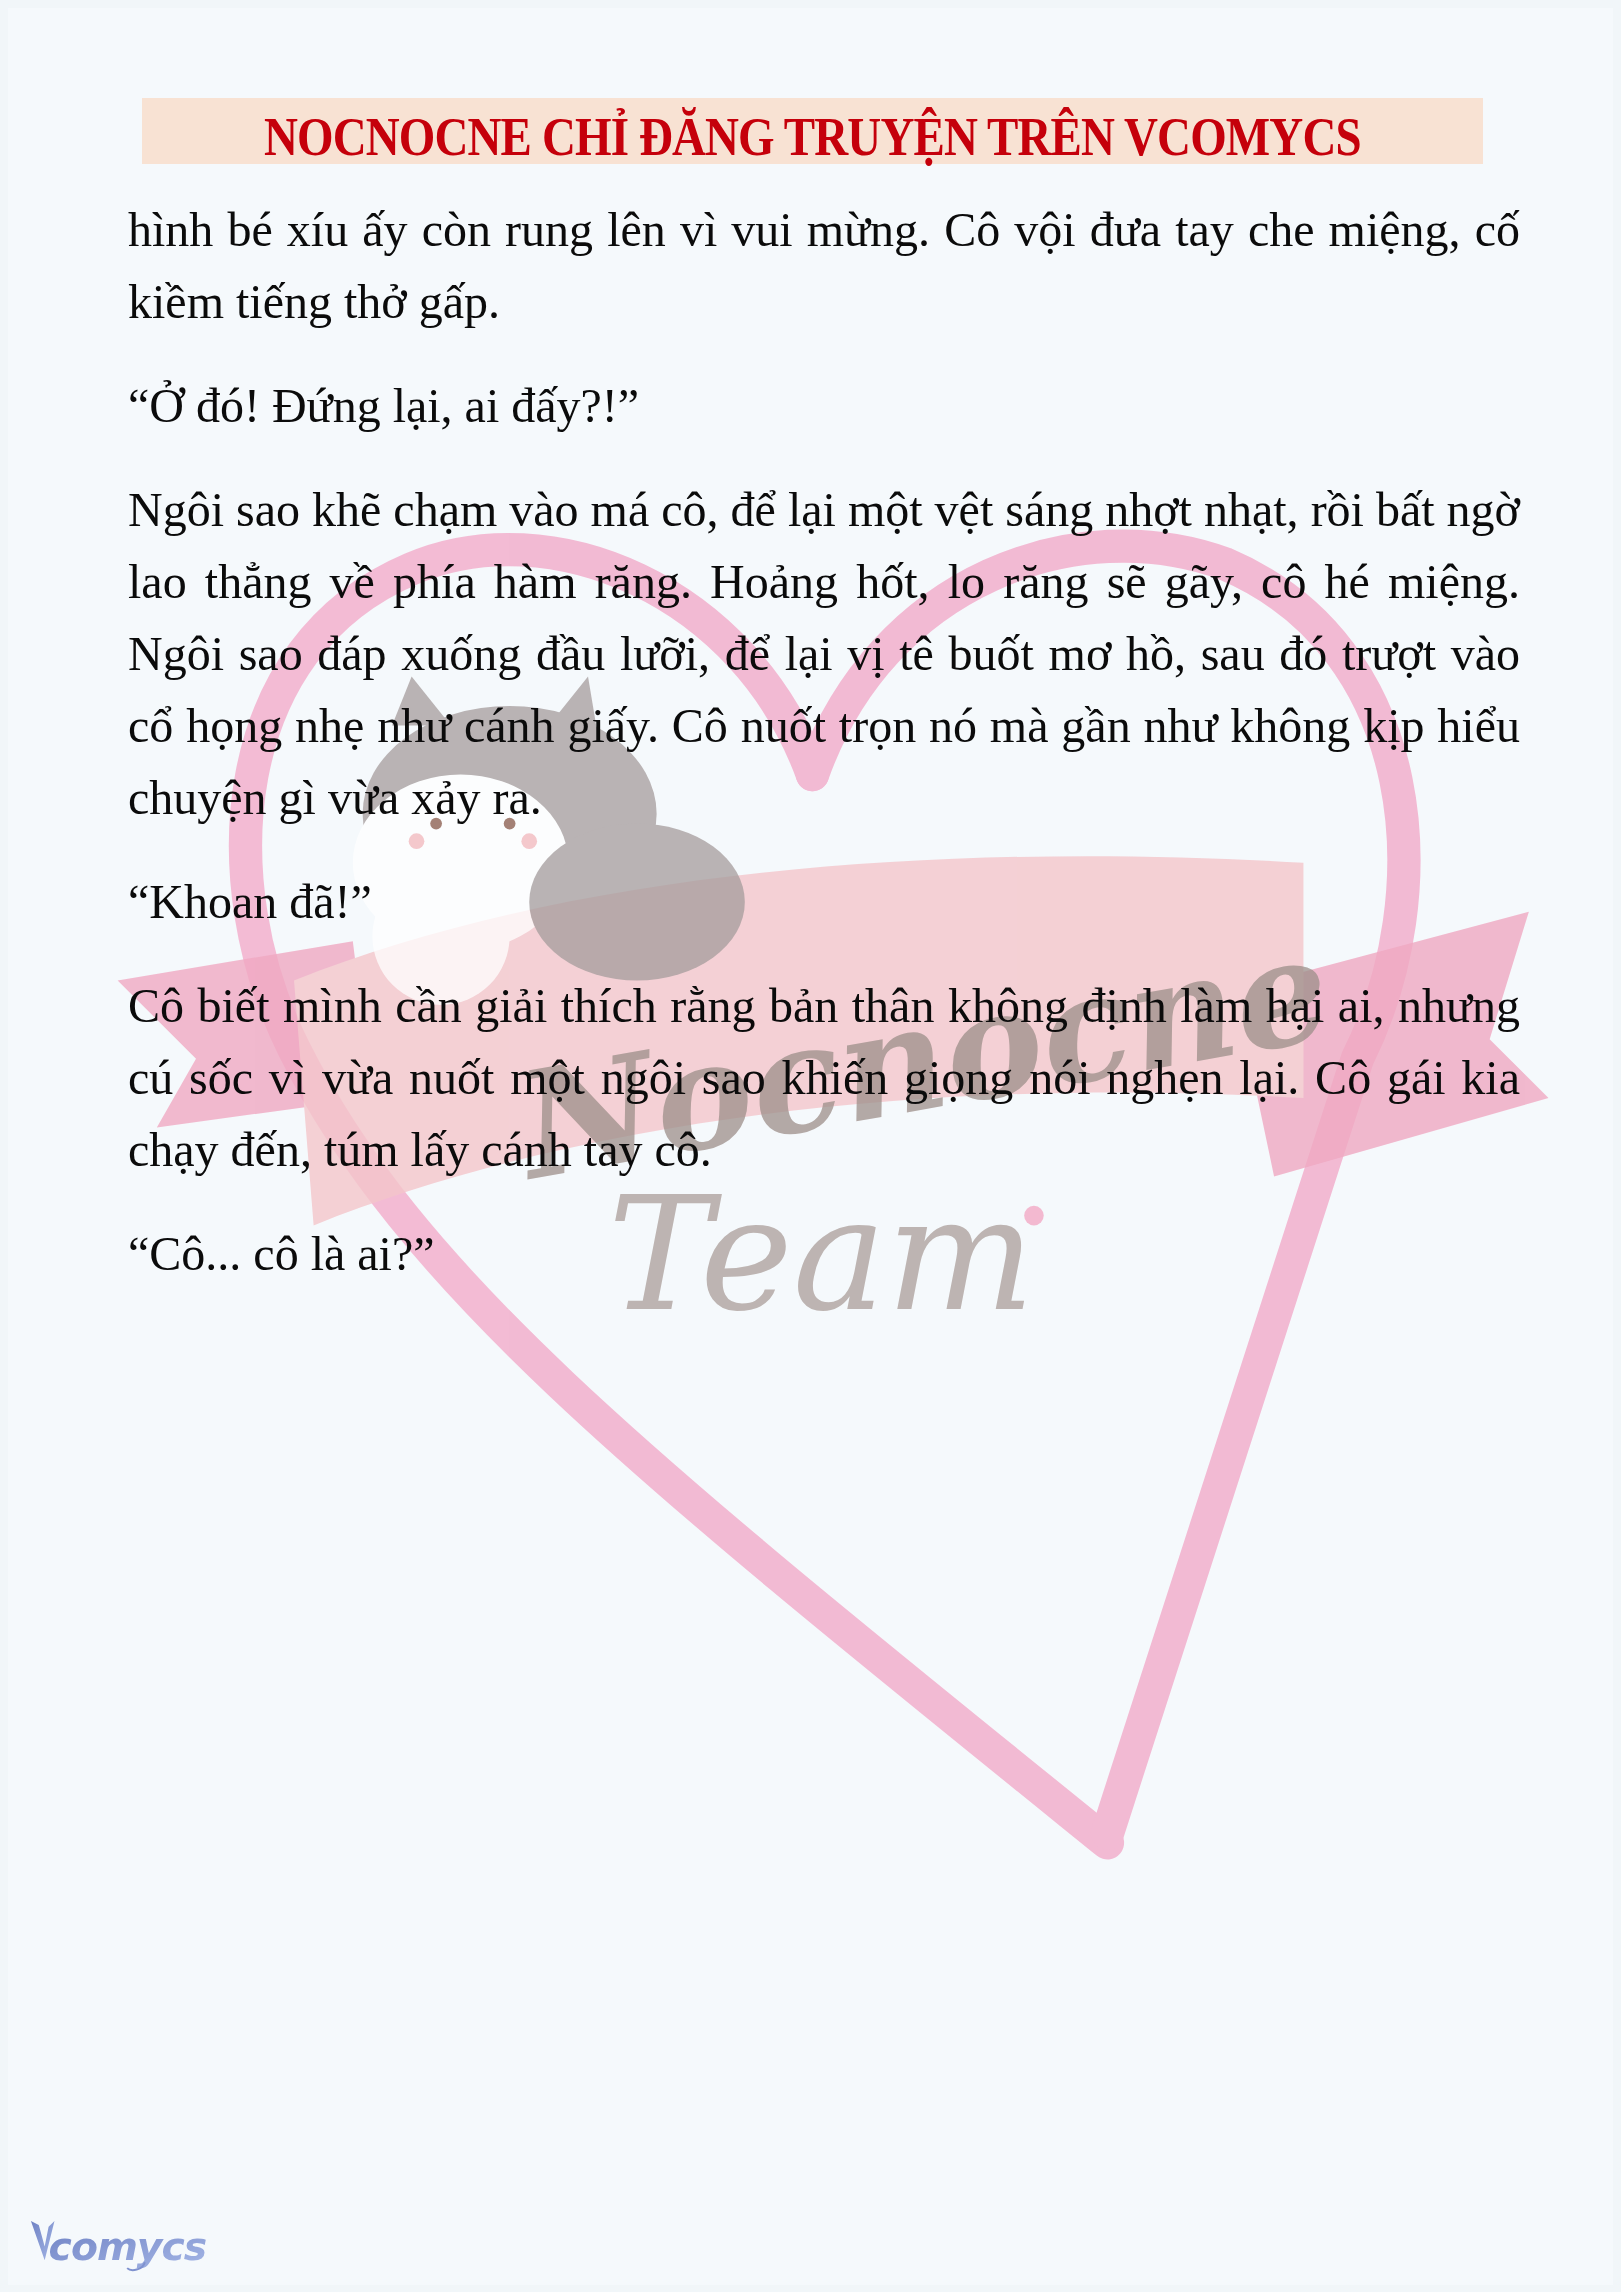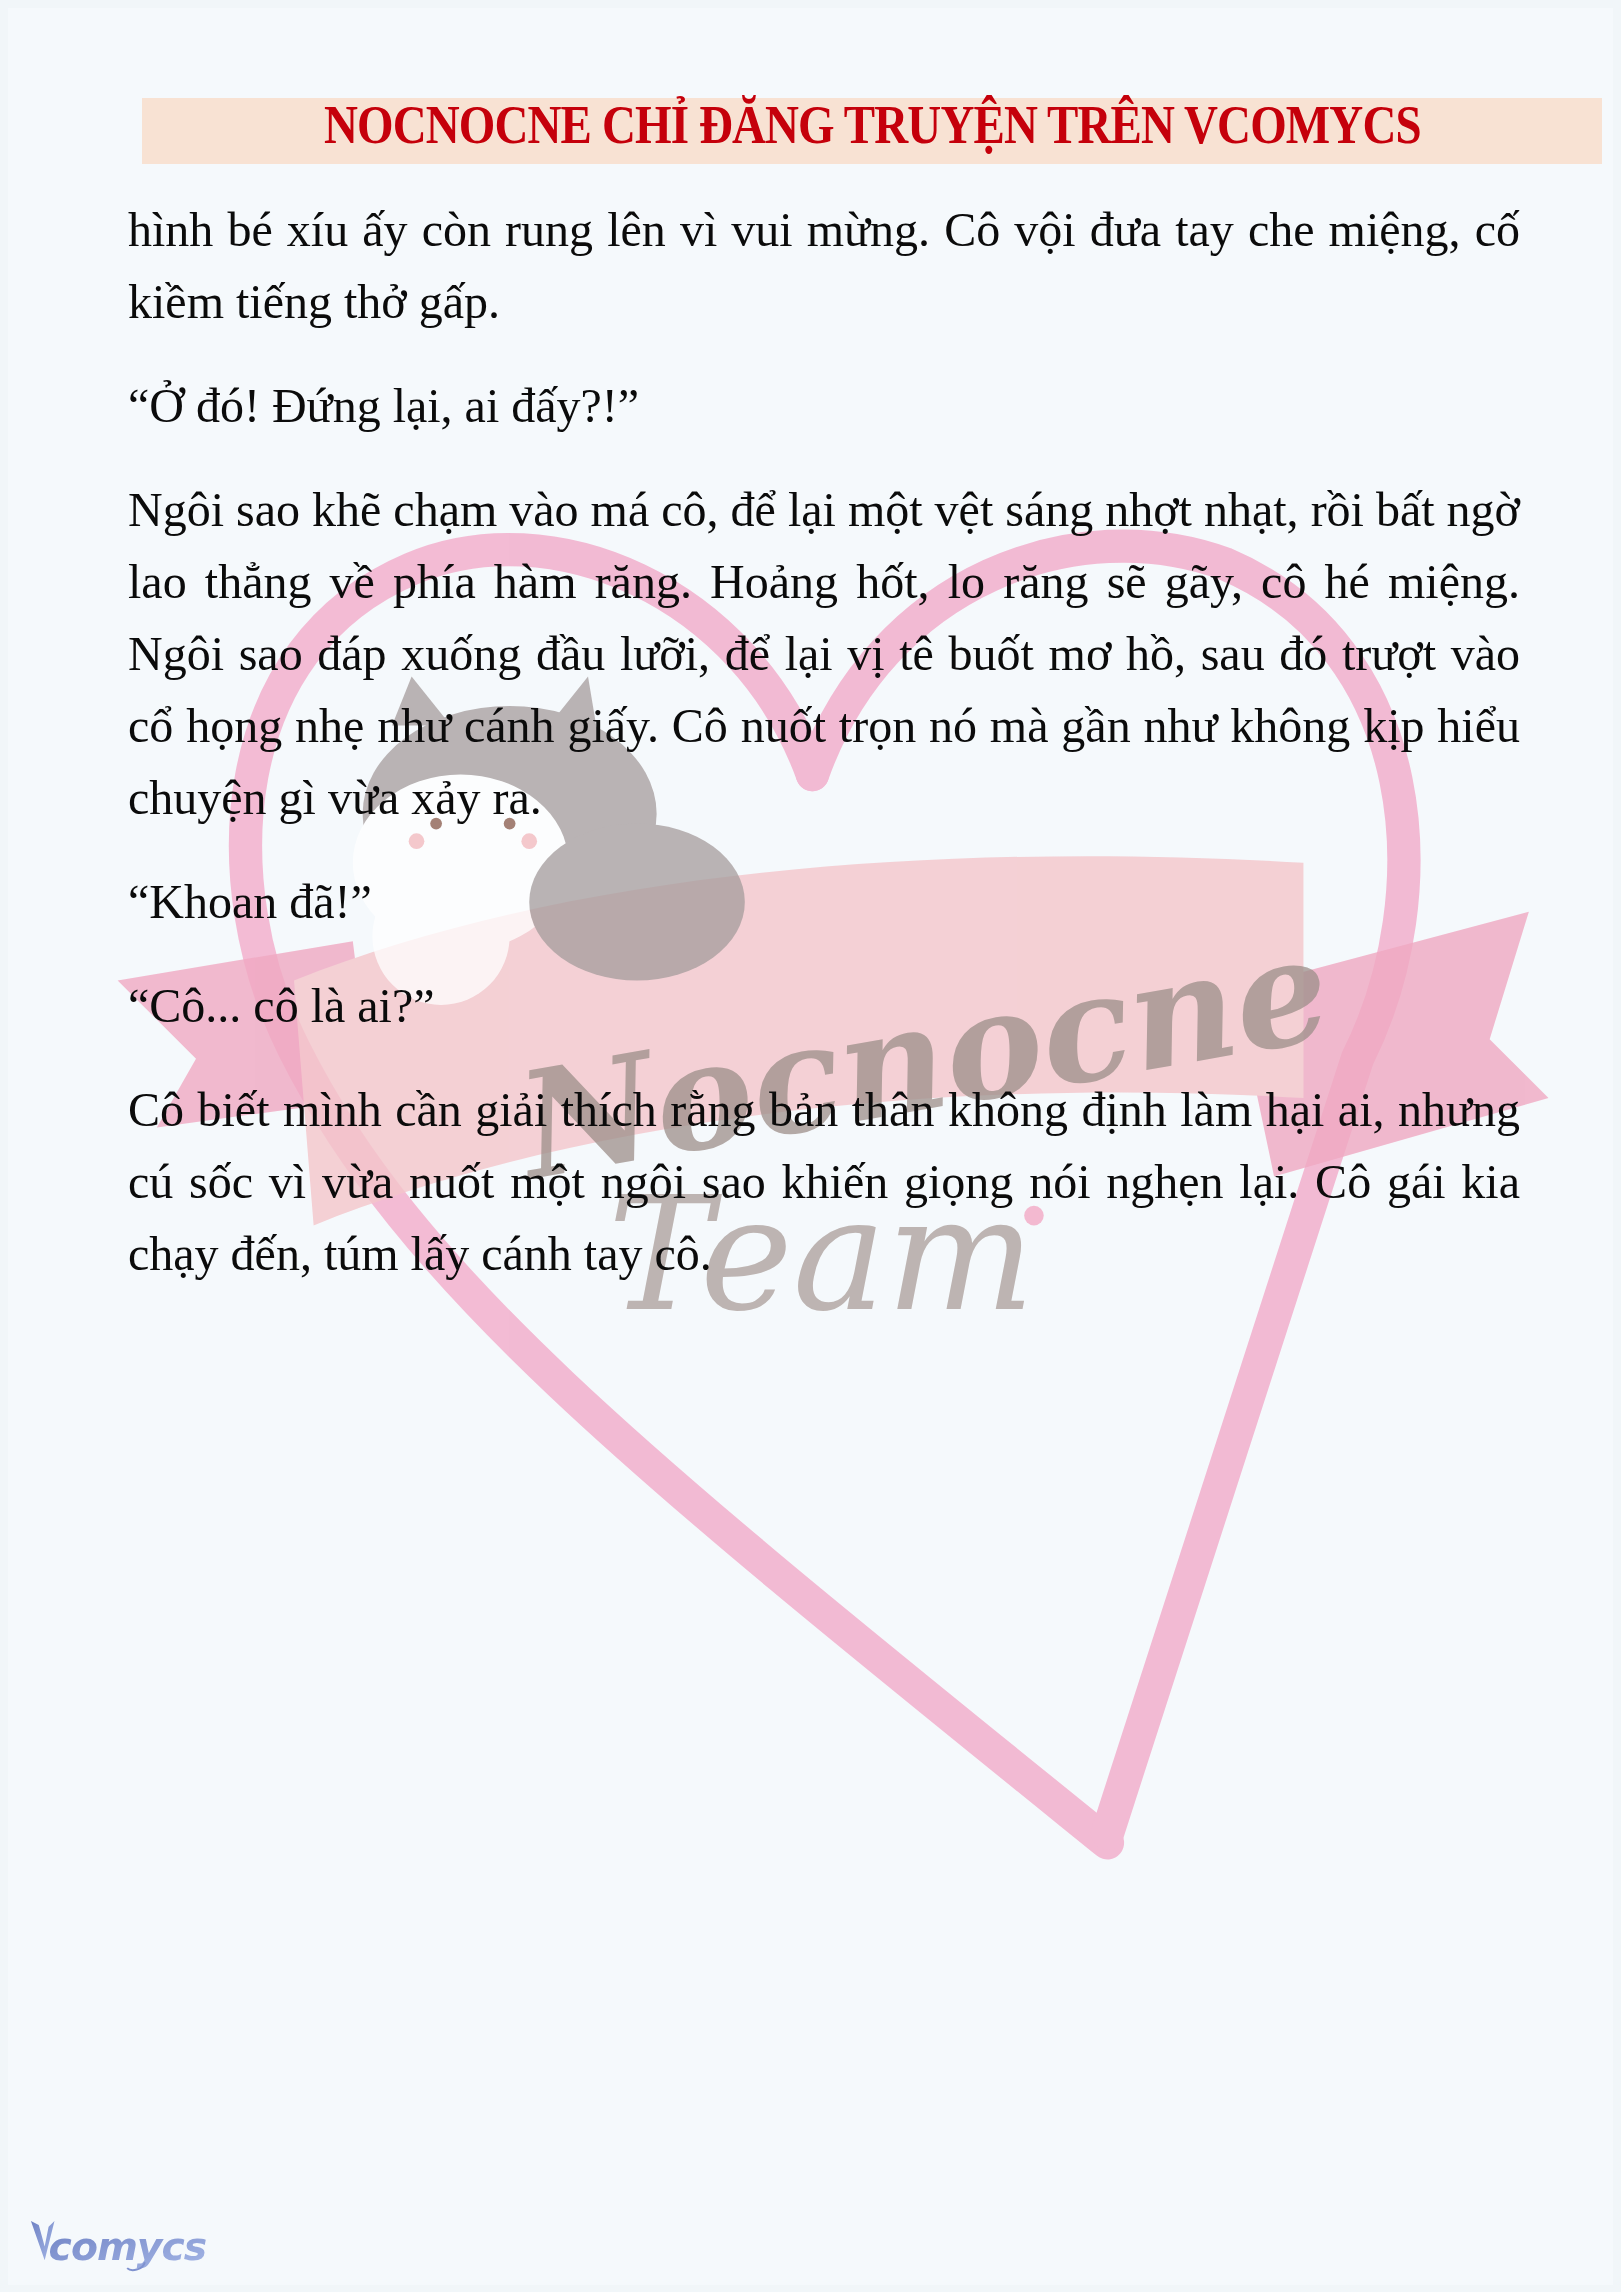--- a/index.html
+++ b/index.html
@@ -8,23 +8,23 @@
     background: #f1f6f9;
     position: relative;
     font-family: "Liberation Serif", "DejaVu Serif", serif;
   }
   .page {
     position: absolute; left: 7.8px; top: 7.8px; right: 7.8px; bottom: 7.8px;
     background: #f5f9fc;
   }
   .watermark { position: absolute; left: 0; top: 0; width: 1621px; height: 2293px; pointer-events: none; }
   .title-banner {
-    position: absolute; left: 142px; top: 98px; width: 1460px; height: 66px;
+    position: absolute; left: 142px; top: 98px; width: 1341px; height: 66px;
     background: #f8e2d3;
-    display: flex; align-items: flex-start; justify-content: center;
+    display: flex; align-items: flex-end; justify-content: center;
   }
   .title-text {
     color: #c5000b; font-weight: bold; font-size: 54px; letter-spacing: -1px;
     white-space: nowrap; transform: scaleX(0.87); transform-origin: center;
     line-height: 1;
   }
   .content {
     position: absolute; left: 120px; top: 194px; width: 1392px;
     color: #0b0b0b; font-size: 48px; line-height: 72px; margin-left: 8px;
   }
@@ -77,22 +77,22 @@
 
 <div class="title-banner">
   <span class="title-text">NOCNOCNE CHỈ ĐĂNG TRUYỆN TRÊN VCOMYCS</span>
 </div>
 
 <div class="content">
   <p class="para">hình bé xíu ấy còn rung lên vì vui mừng. Cô vội đưa tay che miệng, cố kiềm tiếng thở gấp.</p>
   <p class="para">“Ở đó! Đứng lại, ai đấy?!”</p>
   <p class="para">Ngôi sao khẽ chạm vào má cô, để lại một vệt sáng nhợt nhạt, rồi bất ngờ lao thẳng về phía hàm răng. Hoảng hốt, lo răng sẽ gãy, cô hé miệng. Ngôi sao đáp xuống đầu lưỡi, để lại vị tê buốt mơ hồ, sau đó trượt vào cổ họng nhẹ như cánh giấy. Cô nuốt trọn nó mà gần như không kịp hiểu chuyện gì vừa xảy ra.</p>
   <p class="para">“Khoan đã!”</p>
+  <p class="para">Cô biết mình cần giải thích rằng bản thân không định làm hại ai, nhưng cú sốc vì vừa nuốt một ngôi sao khiến giọng nói nghẹn lại. Cô gái kia chạy đến, túm lấy cánh tay cô.</p>
   <p class="para">“Cô... cô là ai?”</p>
-  <p class="para">Cô biết mình cần giải thích rằng bản thân không định làm hại ai, nhưng cú sốc vì vừa nuốt một ngôi sao khiến giọng nói nghẹn lại. Cô gái kia chạy đến, túm lấy cánh tay cô.</p>
 </div>
 
 <svg class="logo" viewBox="0 0 220 58" xmlns="http://www.w3.org/2000/svg">
   <defs>
     <linearGradient id="lg" x1="0" y1="0" x2="1" y2="1">
       <stop offset="0" stop-color="#6f82c4"></stop>
       <stop offset="1" stop-color="#a4b6e6"></stop>
     </linearGradient>
   </defs>
   <path d="M4 4 L 18 44 L 28 4 L 22 10 L 18 30 L 12 8 Z" fill="url(#lg)"></path>

